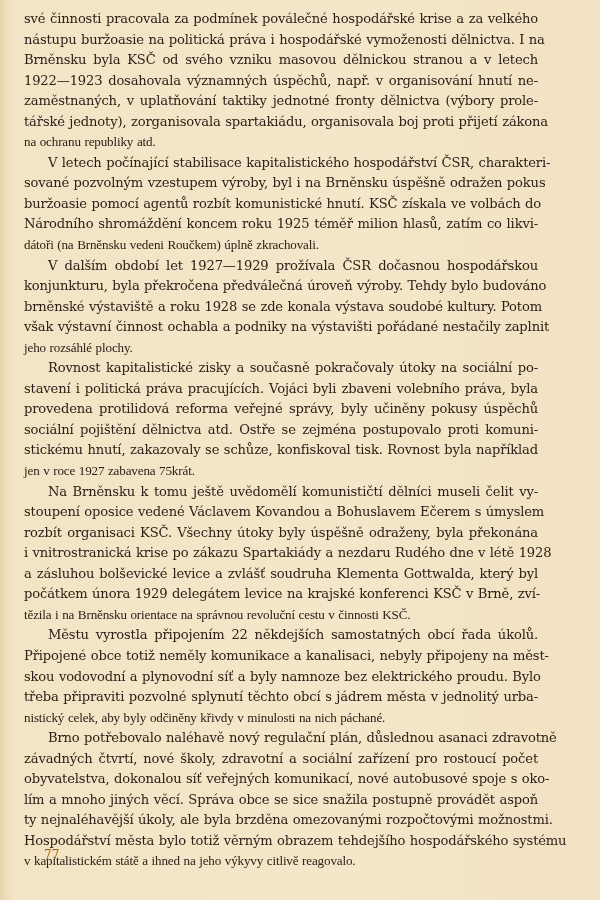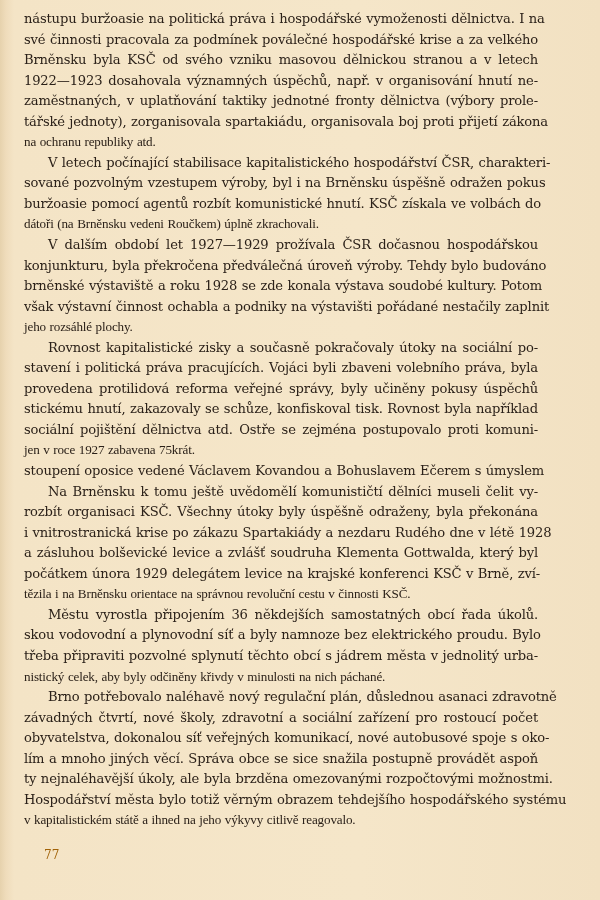--- a/index.html
+++ b/index.html
@@ -52,60 +52,62 @@
     font-size: 12px;
     color: #a16207;
     padding-left: 44px;
   }
 </style>
 </head>
 <body>
 
 <div class="page">
   <p class="para">
+    <span class="line">své činnosti pracovala za podmínek poválečné hospodářské krise a za velkého</span>
     <span class="line">nástupu buržoasie na politická práva i hospodářské vymoženosti dělnictva. I na</span>
-    <span class="line">své činnosti pracovala za podmínek poválečné hospodářské krise a za velkého</span>
     <span class="line">Brněnsku byla KSČ od svého vzniku masovou dělnickou stranou a v letech</span>
     <span class="line">1922—1923 dosahovala významných úspěchů, např. v organisování hnutí ne-</span>
     <span class="line">zaměstnaných, v uplatňování taktiky jednotné fronty dělnictva (výbory prole-</span>
     <span class="line">tářské jednoty), zorganisovala spartakiádu, organisovala boj proti přijetí zákona</span>
     <span class="line last">na ochranu republiky atd.</span>
   </p>
   <p class="para">
     <span class="line" style="padding-left:24px">V letech počínající stabilisace kapitalistického hospodářství ČSR, charakteri-</span>
     <span class="line">sované pozvolným vzestupem výroby, byl i na Brněnsku úspěšně odražen pokus</span>
     <span class="line">buržoasie pomocí agentů rozbít komunistické hnutí. KSČ získala ve volbách do</span>
+    <span class="line">Národního shromáždění koncem roku 1925 téměř milion hlasů, zatím co likvi-</span>
     <span class="line last">dátoři (na Brněnsku vedeni Roučkem) úplně zkrachovali.</span>
   </p>
   <p class="para">
     <span class="line" style="padding-left:24px">V dalším období let 1927—1929 prožívala ČSR dočasnou hospodářskou</span>
     <span class="line">konjunkturu, byla překročena předválečná úroveň výroby. Tehdy bylo budováno</span>
     <span class="line">brněnské výstaviště a roku 1928 se zde konala výstava soudobé kultury. Potom</span>
     <span class="line">však výstavní činnost ochabla a podniky na výstavišti pořádané nestačily zaplnit</span>
     <span class="line last">jeho rozsáhlé plochy.</span>
   </p>
   <p class="para">
     <span class="line" style="padding-left:24px">Rovnost kapitalistické zisky a současně pokračovaly útoky na sociální po-</span>
     <span class="line">stavení i politická práva pracujících. Vojáci byli zbaveni volebního práva, byla</span>
     <span class="line">provedena protilidová reforma veřejné správy, byly učiněny pokusy úspěchů</span>
+    <span class="line">sociální pojištění dělnictva atd. Ostře se zejména postupovalo proti komuni-</span>
     <span class="line">stickému hnutí, zakazovaly se schůze, konfiskoval tisk. Rovnost byla například</span>
-    <span class="line">sociální pojištění dělnictva atd. Ostře se zejména postupovalo proti komuni-</span>
     <span class="line last">jen v roce 1927 zabavena 75krát.</span>
   </p>
   <p class="para">
+    <span class="line" style="padding-left:24px">Na Brněnsku k tomu ještě uvědomělí komunističtí dělníci museli čelit vy-</span>
     <span class="line">stoupení oposice vedené Václavem Kovandou a Bohuslavem Ečerem s úmyslem</span>
-    <span class="line" style="padding-left:24px">Na Brněnsku k tomu ještě uvědomělí komunističtí dělníci museli čelit vy-</span>
     <span class="line">rozbít organisaci KSČ. Všechny útoky byly úspěšně odraženy, byla překonána</span>
     <span class="line">i vnitrostranická krise po zákazu Spartakiády a nezdaru Rudého dne v létě 1928</span>
     <span class="line">a zásluhou bolševické levice a zvlášť soudruha Klementa Gottwalda, který byl</span>
     <span class="line">počátkem února 1929 delegátem levice na krajské konferenci KSČ v Brně, zví-</span>
     <span class="line last">tězila i na Brněnsku orientace na správnou revoluční cestu v činnosti KSČ.</span>
   </p>
   <p class="para">
-    <span class="line" style="padding-left:24px">Městu vyrostla připojením 36 někdejších samostatných obcí řada úkolů.</span>
+    <span class="line" style="padding-left:24px">Městu vyrostla připojením 22 někdejších samostatných obcí řada úkolů.</span>
+    <span class="line">Připojené obce totiž neměly komunikace a kanalisaci, nebyly připojeny na měst-</span>
     <span class="line">skou vodovodní a plynovodní síť a byly namnoze bez elektrického proudu. Bylo</span>
     <span class="line">třeba připraviti pozvolné splynutí těchto obcí s jádrem města v jednolitý urba-</span>
     <span class="line last">nistický celek, aby byly odčiněny křivdy v minulosti na nich páchané.</span>
   </p>
   <p class="para">
     <span class="line" style="padding-left:24px">Brno potřebovalo naléhavě nový regulační plán, důslednou asanaci zdravotně</span>
     <span class="line">závadných čtvrtí, nové školy, zdravotní a sociální zařízení pro rostoucí počet</span>
     <span class="line">obyvatelstva, dokonalou síť veřejných komunikací, nové autobusové spoje s oko-</span>
     <span class="line">lím a mnoho jiných věcí. Správa obce se sice snažila postupně provádět aspoň</span>
     <span class="line">ty nejnaléhavější úkoly, ale byla brzděna omezovanými rozpočtovými možnostmi.</span>

